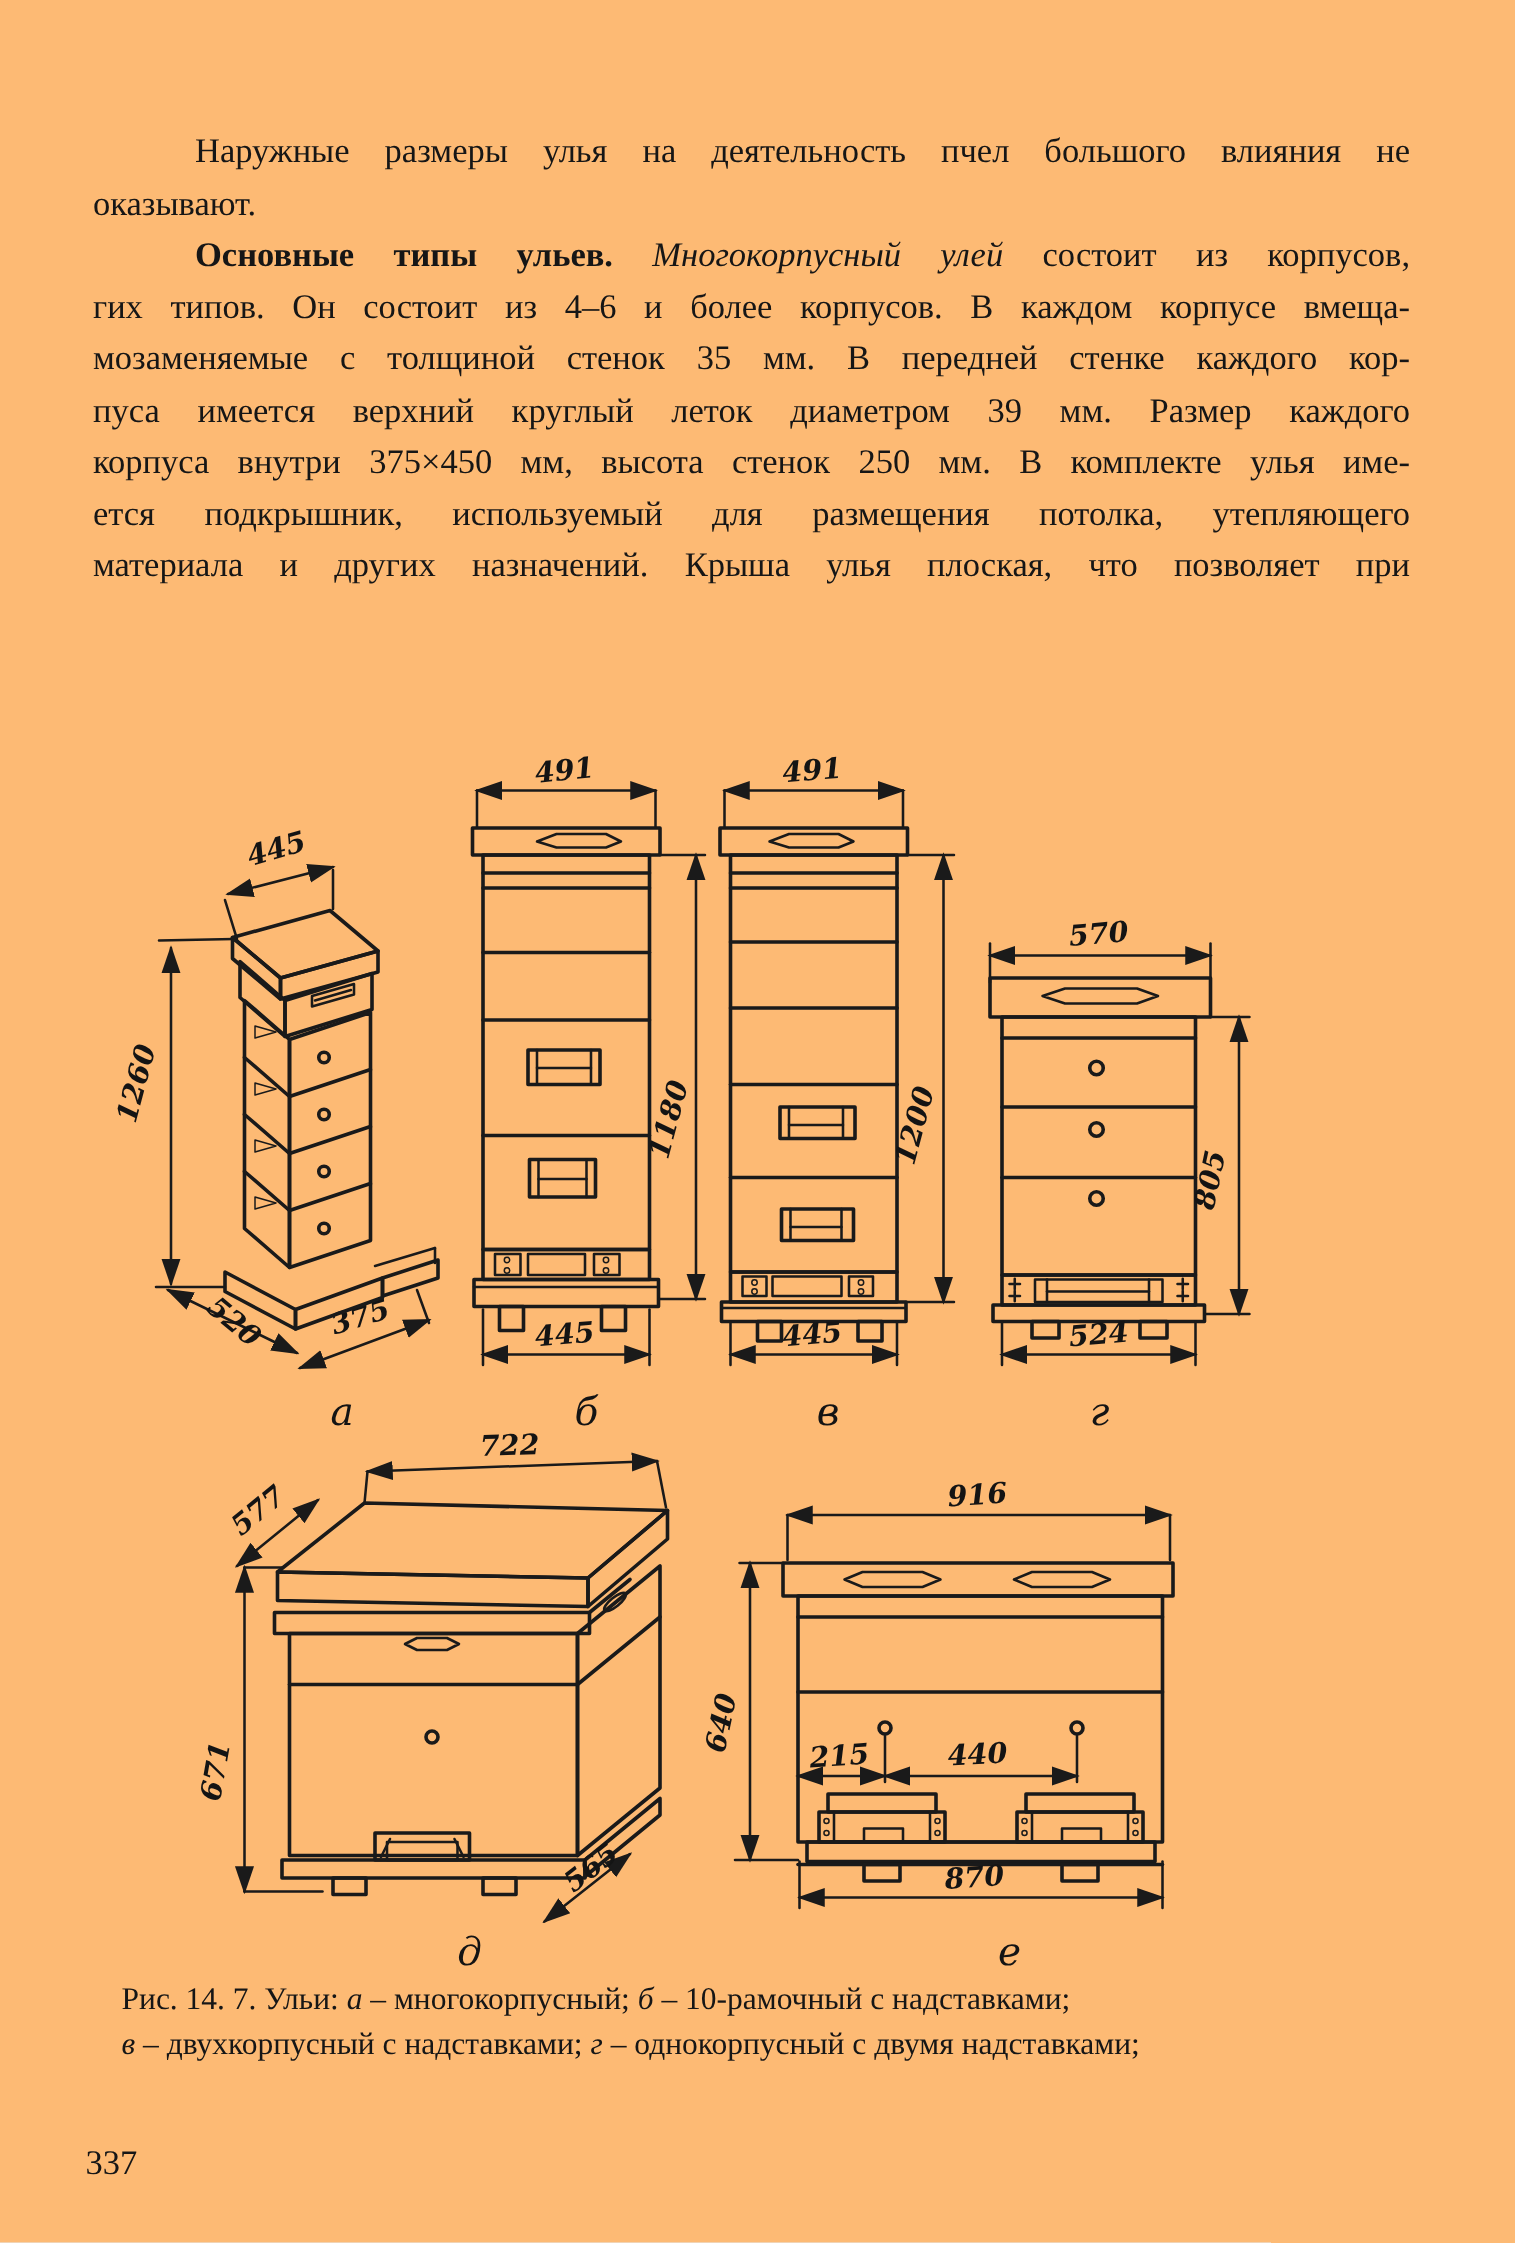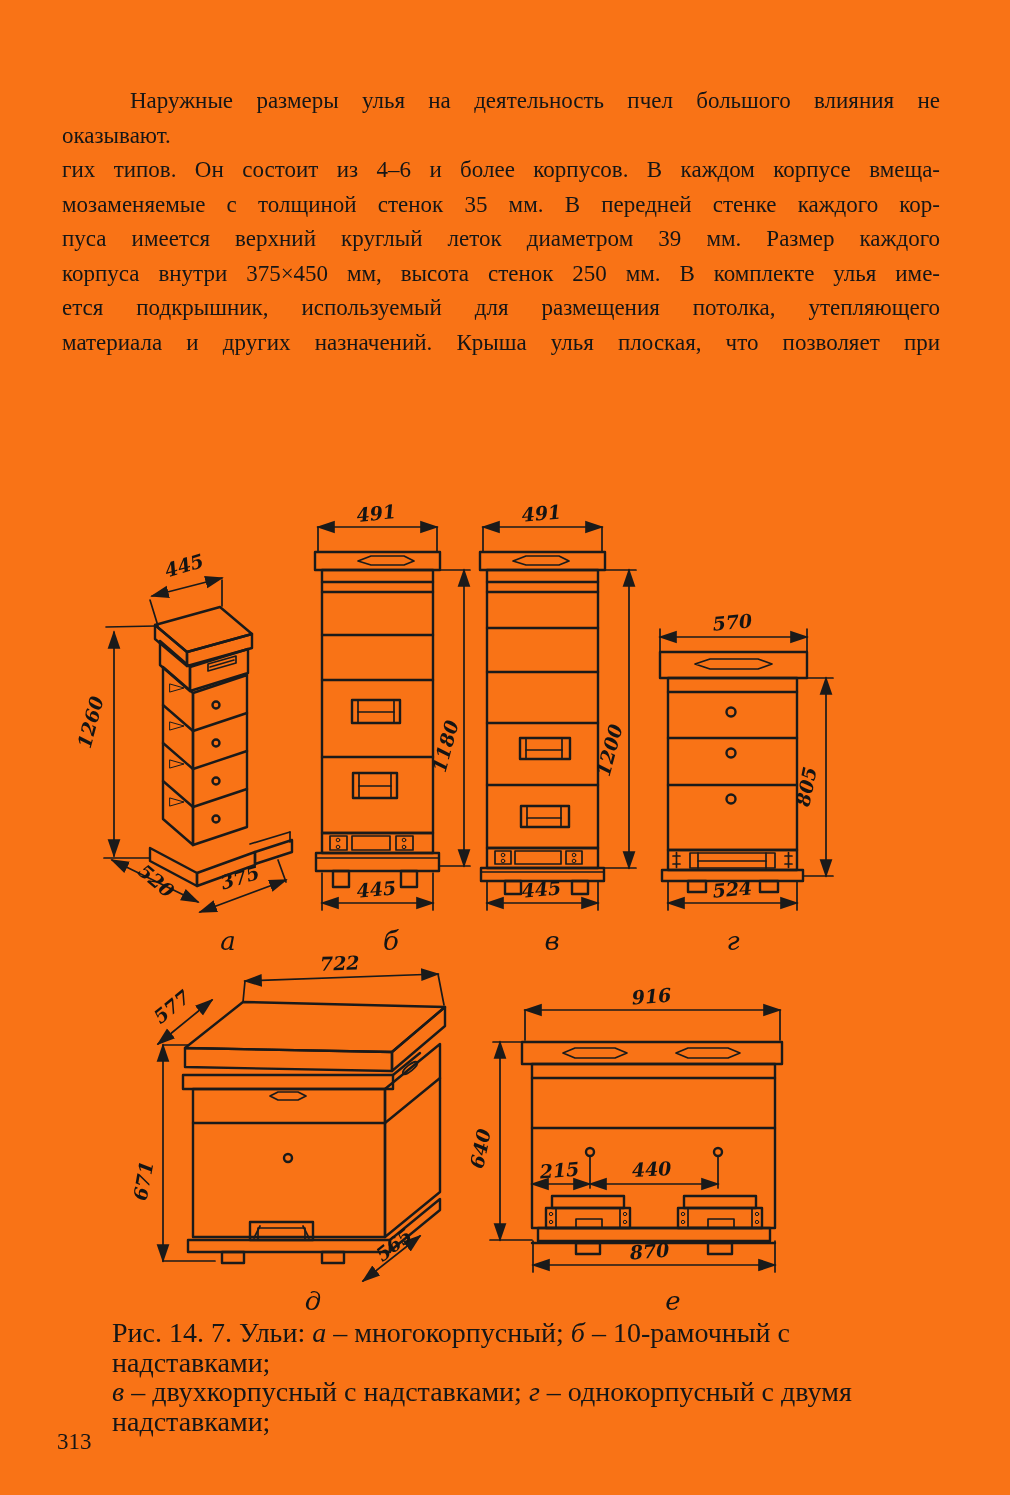--- a/index.html
+++ b/index.html
@@ -1,18 +1,18 @@
 <!DOCTYPE html>
 <html lang="ru"><head>
 <meta charset="utf-8">
 <style>
   html,body{margin:0;padding:0;background:#e8e8e8;}
   .page{
     position:relative;width:1010px;height:1495px;margin:0 auto;
-    background:#f97316;color:#161616;overflow:hidden;
+    background:#fdba74;color:#161616;overflow:hidden;
     font-family:"Liberation Serif", serif;
   }
   .textblock{
     position:absolute;left:62px;top:84px;width:878px;
     font-size:23px;line-height:34.55px;
   }
   .tline{width:100%;}
   .tline.ind{text-indent:68px;}
   .tline.jst{text-align:justify;text-align-last:justify;}
   .tline .it{font-style:italic;}
@@ -21,34 +21,35 @@
   .fig path,.fig line,.fig rect,.fig polygon,.fig polyline,.fig circle,.fig ellipse{
     stroke:#1a1a1a;fill:none;stroke-linecap:round;stroke-linejoin:round;
   }
   .o2{stroke-width:2.4;}
   .o1{stroke-width:1.7;}
   .fw{fill:#fdfdfc;}
   .fk{fill:#1a1a1a;stroke:none;}
   .dimtxt{font:italic 700 19px "DejaVu Serif", serif;fill:#141414;stroke:none;text-anchor:middle;}
   .plabel{font:italic 400 26px "DejaVu Serif", serif;fill:#141414;stroke:none;text-anchor:middle;}
   .caption{
-    position:absolute;left:112px;top:1318px;width:832px;
-    font-size:28px;line-height:29.6px;
+    position:absolute;left:81px;top:1318px;width:832px;
+    font-size:21px;line-height:29.6px;
   }
   .caption .tline .it{font-style:italic;}
   .pagenum{position:absolute;left:57px;top:1429px;font-size:23px;}
 </style>
 </head>
 <body>
 
 <div class="page">
 
   <div class="textblock">
       <div class="tline ind jst"><span>Наружные размеры улья на деятельность пчел большого влияния не</span></div>
       <div class="tline"><span>оказывают.</span></div>
+      <div class="tline ind jst"><span class="bd">Основные типы ульев. </span><span class="it">Многокорпусный улей</span><span> состоит из корпусов,</span></div>
       <div class="tline jst"><span>гих типов. Он состоит из 4–6 и более корпусов. В каждом корпусе вмеща-</span></div>
       <div class="tline jst"><span>мозаменяемые  с толщиной стенок 35 мм. В передней стенке каждого кор-</span></div>
       <div class="tline jst"><span>пуса имеется верхний круглый леток диаметром 39 мм. Размер каждого</span></div>
       <div class="tline jst"><span>корпуса внутри 375×450 мм, высота стенок 250 мм. В комплекте улья име-</span></div>
       <div class="tline jst"><span>ется подкрышник, используемый для размещения потолка, утепляющего</span></div>
       <div class="tline jst"><span>материала и других назначений. Крыша улья плоская, что позволяет при</span></div>
     </div>
 
   <svg class="fig" width="1010" height="820" viewBox="0 495 1010 820" xmlns="http://www.w3.org/2000/svg">
     <defs>
@@ -345,15 +346,15 @@
       <text class="dimtxt" transform="translate(650,1258) rotate(-4)">870</text>
       <text class="plabel" transform="translate(673,1310)">е</text>
     </g>
   </svg>
 
   <div class="caption">
       <div class="tline"><span>Рис. 14. 7.  Ульи: </span><span class="it">а</span><span> – многокорпусный; </span><span class="it">б</span><span> – 10-рамочный с надставками;</span></div>
       <div class="tline"><span class="it">в</span><span> – двухкорпусный с надставками; </span><span class="it">г</span><span> – однокорпусный с двумя надставками;</span></div>
     </div>
 
-  <div class="pagenum">313</div>
+  <div class="pagenum">337</div>
 
 </div>
 
 </body></html>

